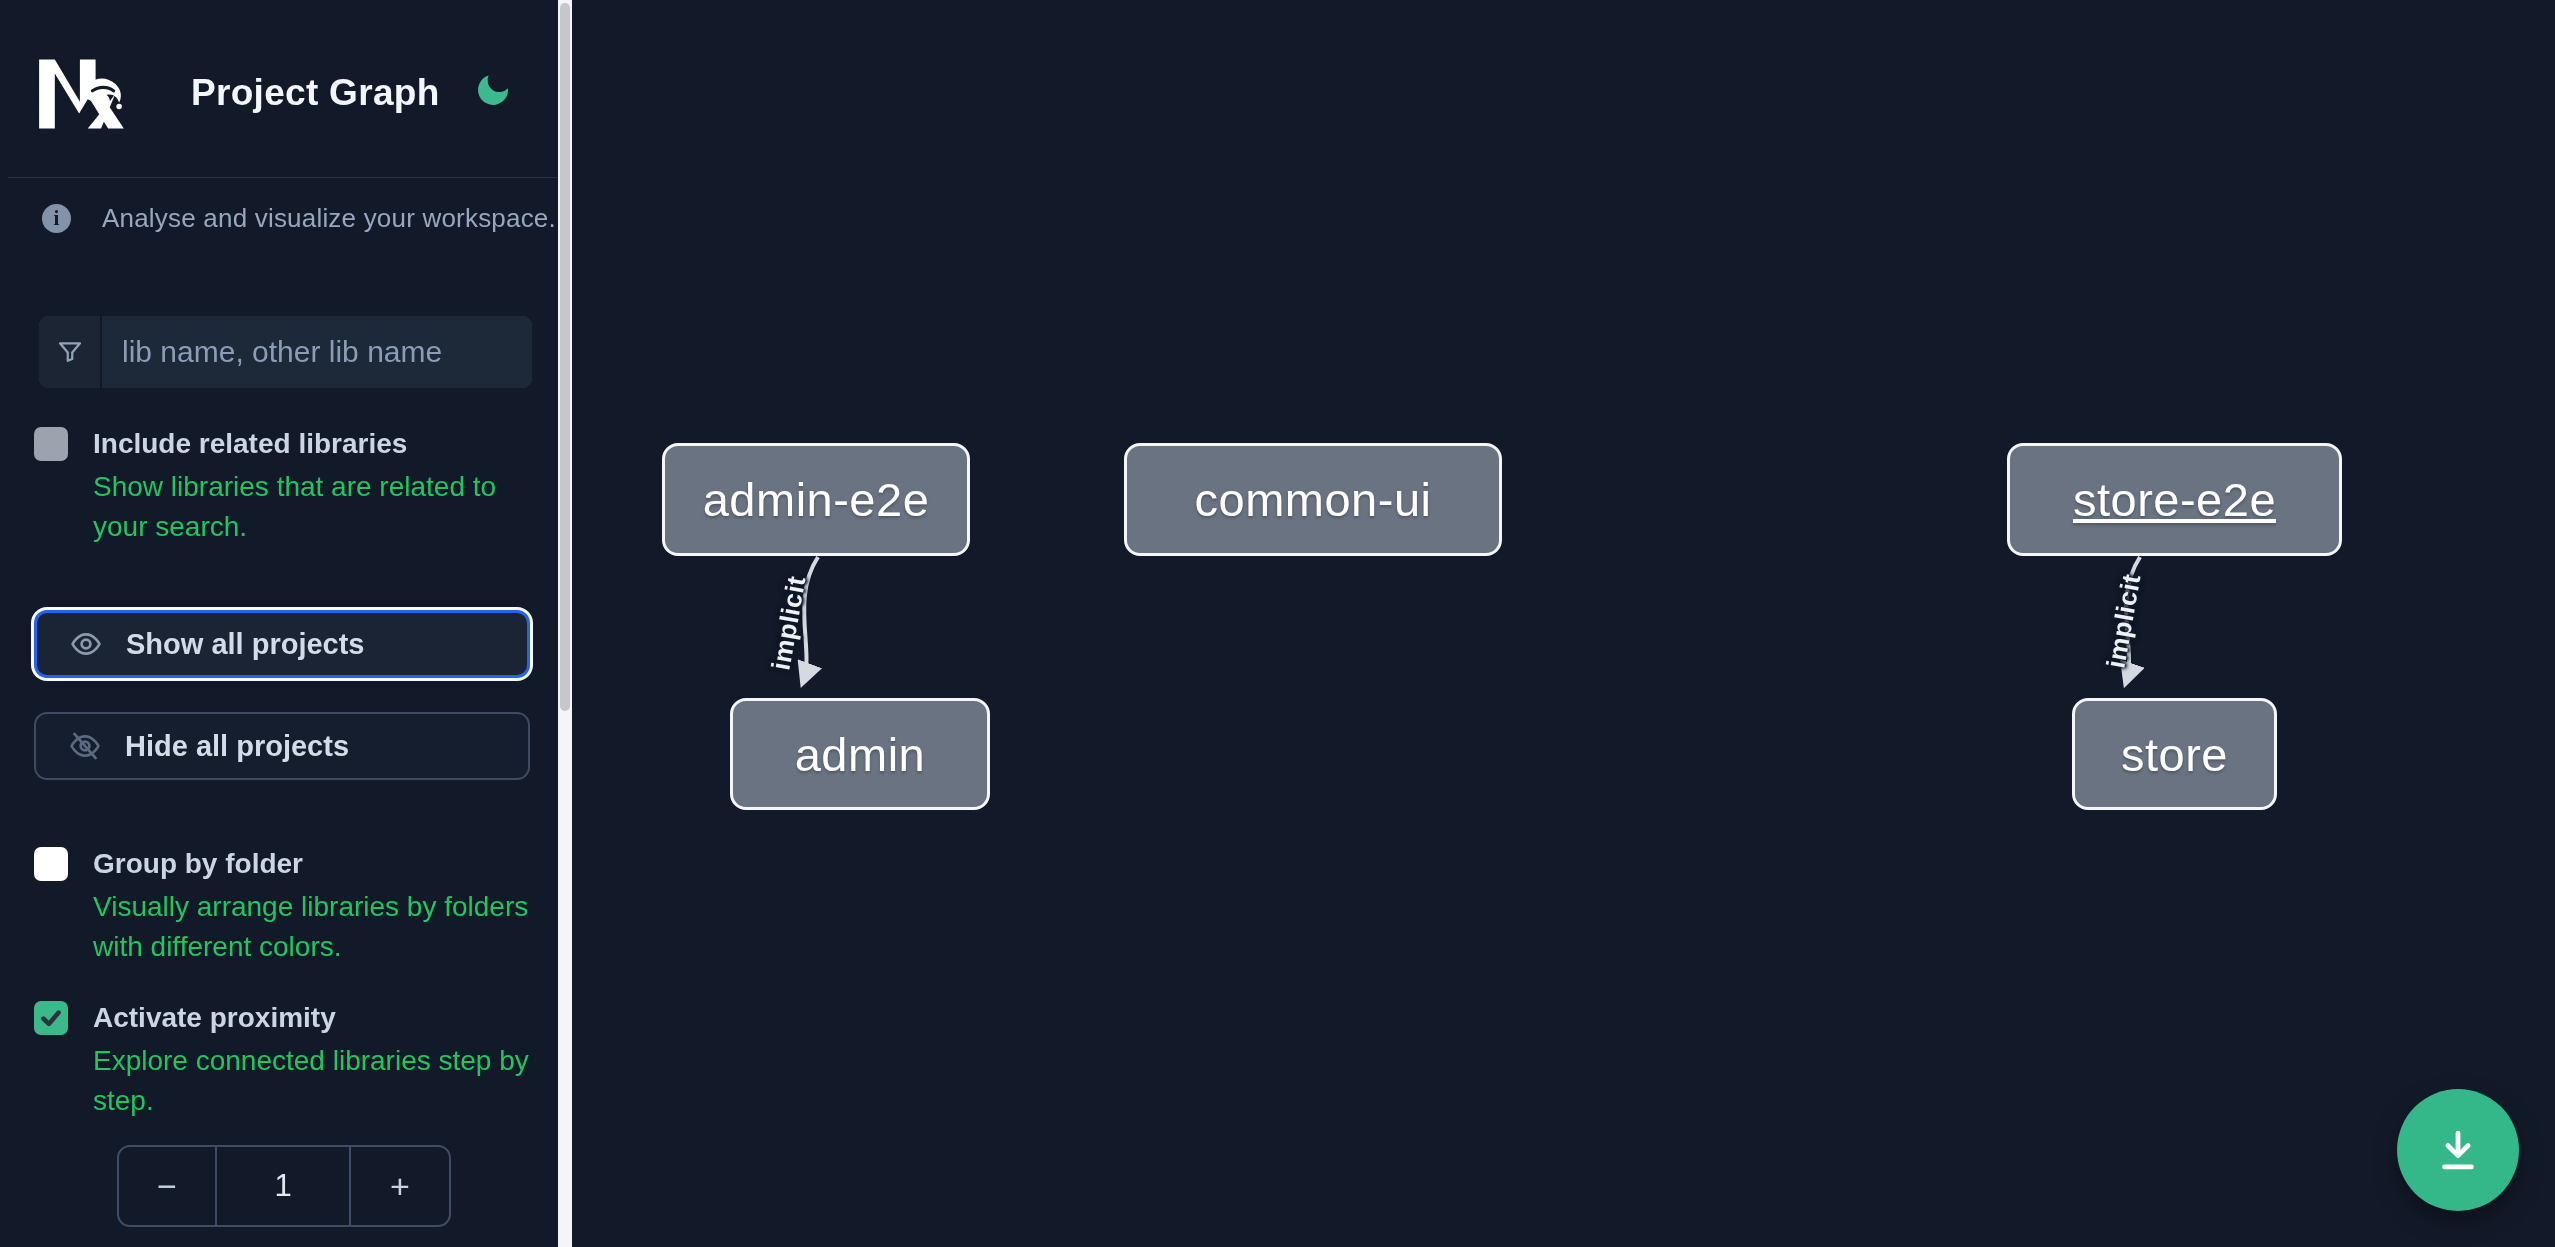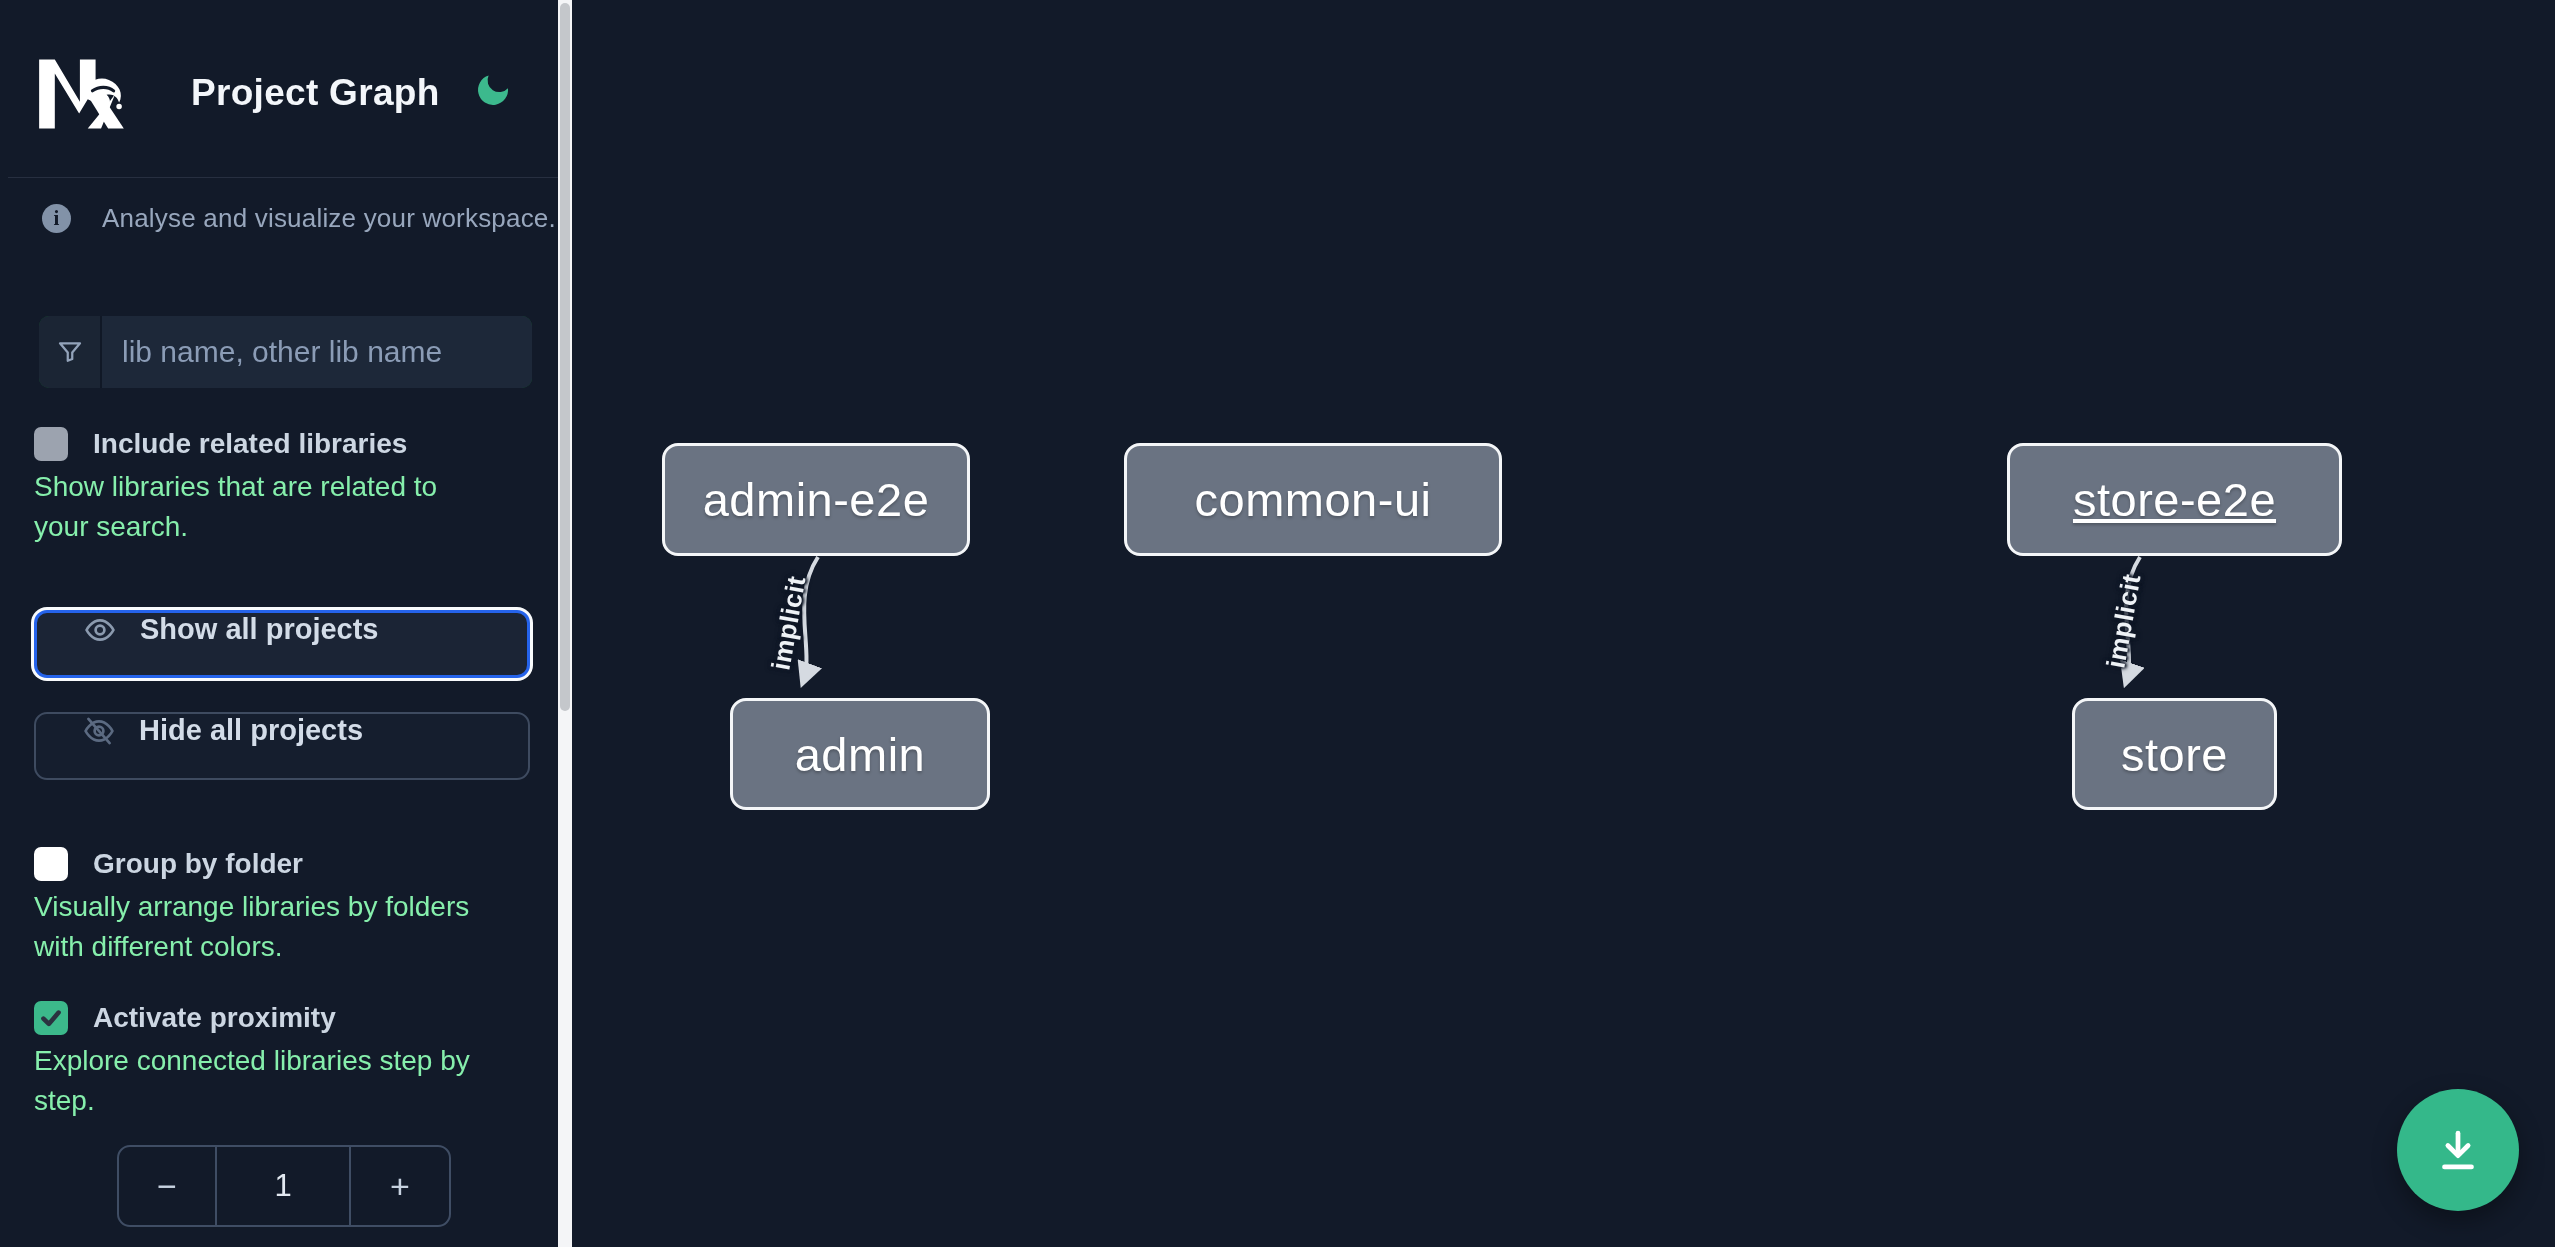--- a/index.html
+++ b/index.html
@@ -32,24 +32,24 @@
   .search-input { flex:1; background:#1d2839; border:none; outline:none; padding:0 20px;
     font-family:"Liberation Sans", sans-serif; font-size:30px; color:#dbe3ee; }
   .search-input::placeholder { color:#8b9cb6; opacity:1; }
 
   .opt-row { position:absolute; left:26px; width:500px; }
   .checkbox { position:absolute; left:0; top:2px; width:34px; height:34px; border-radius:7px; }
   .cb-disabled { background:#9ca3af; }
   .cb-unchecked { background:#ffffff; }
   .cb-checked { background:#3cb98b; display:flex; align-items:center; justify-content:center; }
   .opt-label { margin-left:59px; font-size:28px; font-weight:700; color:#ccd6e2; line-height:38px; }
-  .opt-desc { margin-top:4px; font-size:28px; color:#86efac; line-height:40px; max-width:437px; }
+  .opt-desc { margin-left:59px; margin-top:4px; font-size:28px; color:#22c55e; line-height:40px; max-width:437px; }
 
   .sb-btn { position:absolute; left:26px; width:496px; height:68px; border-radius:13px;
-    display:flex; padding-left:46px; cursor:pointer; }
+    display:flex; align-items:center; padding-left:32px; cursor:pointer; }
   .btn-show { top:610px; background:#1b2435; border:3px solid #2563eb; box-shadow:0 0 0 3px #f8fafc; }
   .btn-hide { top:712px; background:#151e2e; border:2px solid #3e4b60; }
   .sb-btn .btn-label { margin-left:23px; font-size:29px; font-weight:600; color:#d3dce8; }
 
   .stepper { position:absolute; left:109px; top:1145px; width:334px; height:82px;
     border:2px solid #3f4d64; border-radius:13px; display:flex; overflow:hidden; }
   .stepper .cell { display:flex; align-items:center; justify-content:center; height:100%; }
   .step-dec { width:98px; border-right:2px solid #3f4d64; font-size:34px; color:#c7d2e0; cursor:pointer; }
   .step-val { width:132px; font-size:31px; color:#e2e8f0; }
   .step-inc { flex:1; border-left:2px solid #3f4d64; font-size:34px; color:#c7d2e0; cursor:pointer; }

